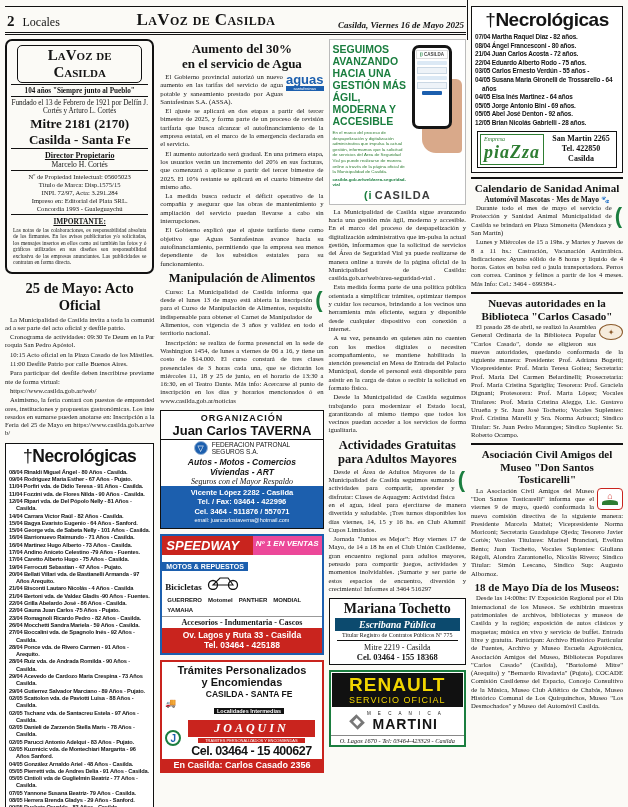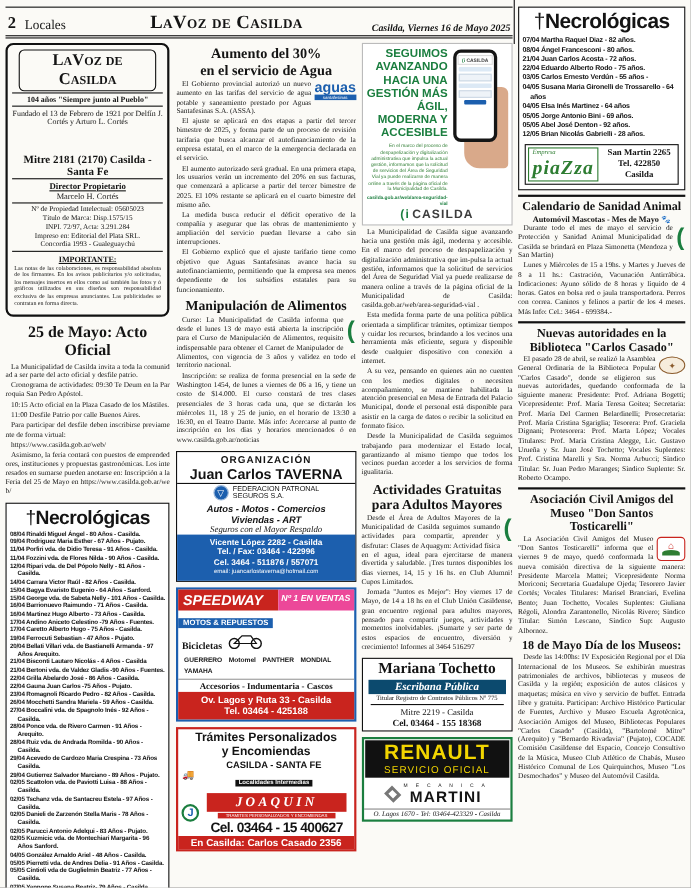--- a/index.html
+++ b/index.html
@@ -28,21 +28,21 @@
   .body-text p{margin:0 0 1px 0;font-size:6.7px;line-height:8.3px;text-align:justify;text-indent:5px;}
   .sec-title{font-weight:bold;text-align:center;margin:3px 0 2px 0;}
 
   
   .mast-box{border:2px solid #111;border-radius:7px;padding:3px 4px;text-align:center;}
   .mast-logo{font-size:15px;font-weight:bold;font-variant:small-caps;border:1.5px solid #111;
              border-radius:5px;padding:1px 2px;margin:1px 6px;}
   .mast-row{border-top:1px solid #111;padding:1.5px 0;}
   .mast-tag{font-size:7.2px;font-weight:bold;}
   .mast-founded{font-size:7.2px;}
-  .mast-addr{font-size:10px;font-weight:bold;margin-top:24px;}
+  .mast-addr{font-size:13px;font-weight:bold;}
   .mast-dir-label{font-size:8px;font-weight:bold;text-decoration:underline;}
   .mast-dir{font-size:7.6px;}
   .mast-legal div{font-size:6.6px;line-height:8px;}
   .importante-t{font-size:7.4px;font-weight:bold;text-decoration:underline;}
   .importante-x{font-size:5.4px;line-height:6.6px;text-align:justify;padding:1px 2px;}
 
   .acto-title{font-size:14.5px;margin-top:6px;}
   .url{word-break:break-all;}
 
   
@@ -114,21 +114,21 @@
   .joa-brand{background:#c9241e;color:#fff;font-style:italic;font-weight:bold;font-size:12px;
              letter-spacing:3px;margin:1px 4px;padding:1px;font-family:"Liberation Serif",serif;}
   .joa-brand-sub{background:#c9241e;color:#fff;font-size:4px;margin:1px 14px;padding:0;}
   .joa-phone{font-size:12.5px;font-weight:bold;letter-spacing:-.5px;}
   .joa-footer{background:#c9241e;color:#fff;font-weight:bold;font-size:9px;padding:1px;}
   .truck{font-size:9px;}
 
   
   .seguimos{border:1px solid #bbb;padding:3px;background:#fff;}
   .seg-flex{display:flex;gap:3px;}
-  .seg-left{flex:1;text-align:right;}
+  .seg-left{flex:1;}
   .seg-title{color:#1b7e3f;font-family:"Liberation Sans",sans-serif;font-weight:bold;
              font-size:10.5px;line-height:12px;}
   .seg-small{color:#2e7d32;font-size:4.4px;line-height:5.6px;margin-top:3px;font-family:"Liberation Sans",sans-serif;}
   .seg-url{color:#1b7e3f;font-size:4.4px;margin-top:2px;font-family:"Liberation Sans",sans-serif;font-weight:bold;}
   .seg-phone-wrap{position:relative;width:52px;height:110px;}
   .hand{position:absolute;right:0;bottom:0;width:40px;height:74px;background:#d9a98a;
         border-radius:12px 6px 4px 14px;}
   .phone{position:absolute;left:2px;top:2px;width:40px;height:84px;background:#fff;border:3px solid #151515;
          border-radius:7px;padding:2px 1px;font-family:"Liberation Sans",sans-serif;}
   .ph-logo{font-size:4.5px;font-weight:bold;color:#444;text-align:center;border:.5px solid #ddd;padding:1px 0;}

